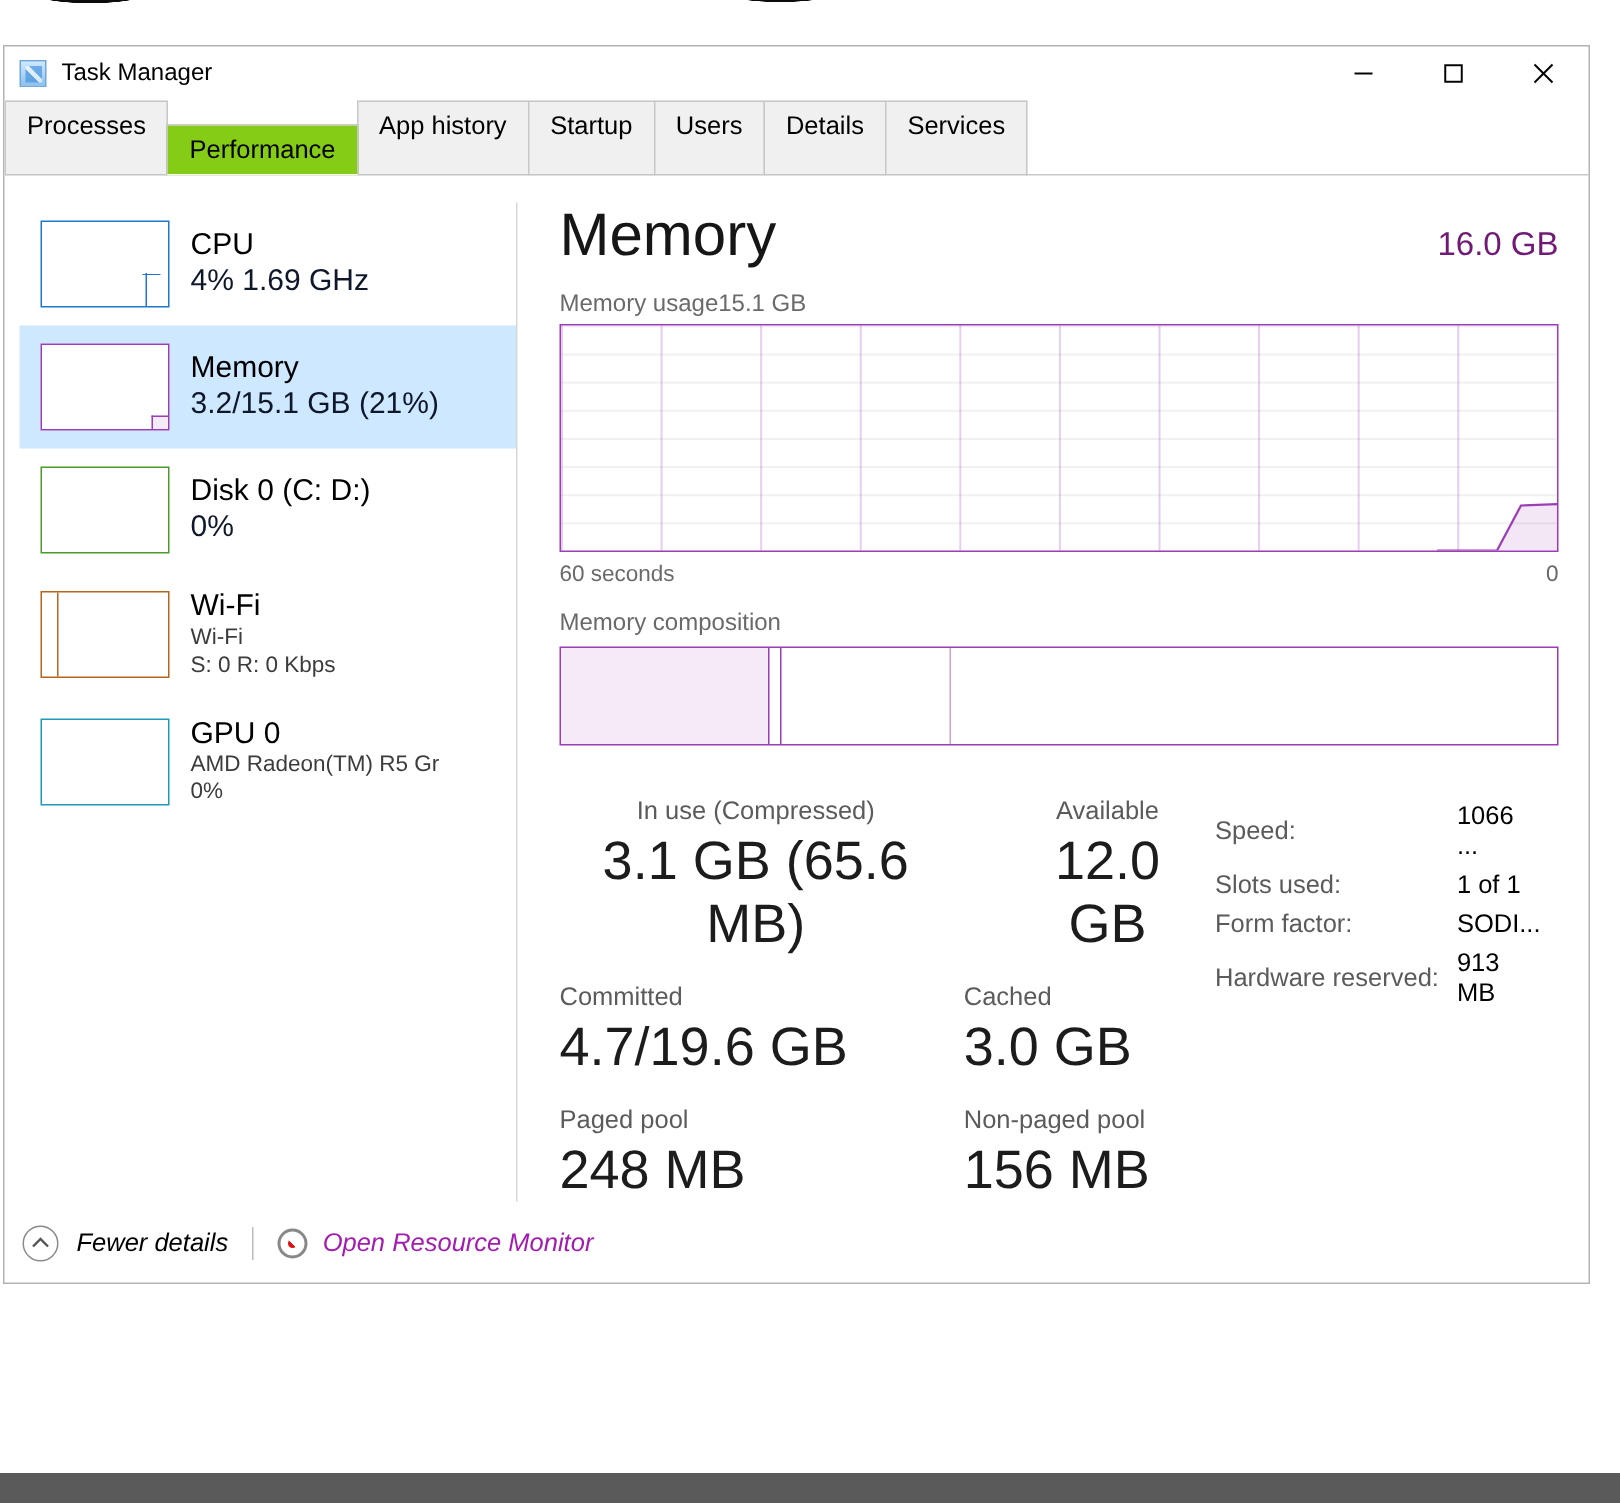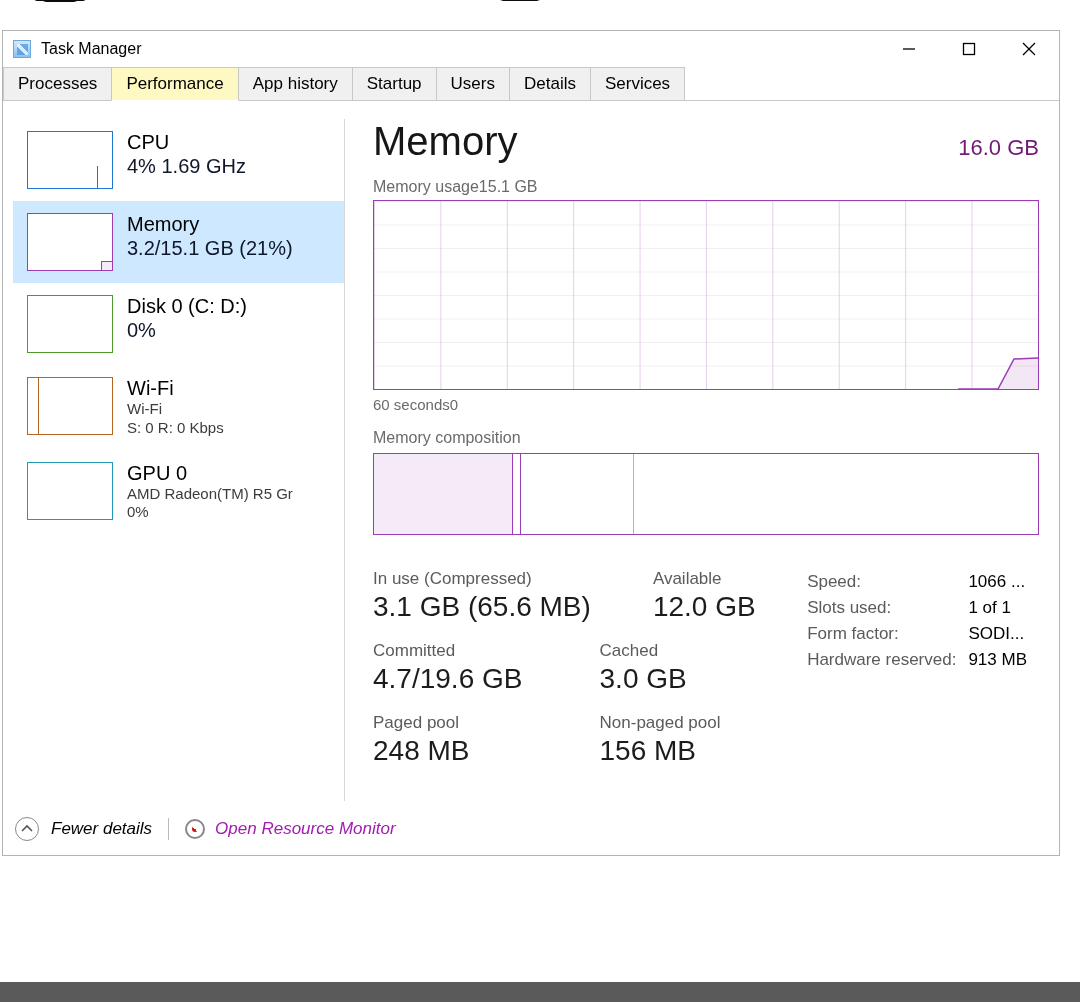--- a/index.html
+++ b/index.html
@@ -87,42 +87,43 @@
   }
   .tab{
     padding:6px 14px;
     border:1px solid #c7c7c7;
     border-bottom:1px solid #c7c7c7;
     background:#f0f0f0;
     margin-right:-1px;
     cursor:default;
   }
   .tab.active{
-    background:#fef9c3;
+    background:#84cc16;
     border-bottom:1px solid #fff;
     position:relative;
     z-index:2;
+    margin-top:16px;
   }
   .tabdivider{
     flex:1;
     border-bottom:1px solid #c7c7c7;
   }
 
   
   .body{
     flex:1; display:flex; overflow:hidden;
     padding:18px 14px 6px 10px;
   }
   .sidebar{
     width:332px;
     border-right:1px solid #d7d7d7;
     padding-right:0px;
   }
   .side-item{
-    display:flex; align-items:flex-start;
+    display:flex; align-items:center;
     padding:12px 6px 12px 14px;
     cursor:default;
   }
   .side-item.selected{ background:#cde8ff; }
   .thumb{
     width:86px; height:58px; border:1px solid;
     margin-right:14px; position:relative; flex:0 0 auto;
     background:#fff;
   }
   .thumb.cpu{ border-color:#1f77d0; }
@@ -161,35 +162,35 @@
   .chart{
     border:1px solid #9b3db7; height:190px; position:relative; margin-top:4px;
     background:
       linear-gradient(to right, rgba(155,61,183,.25) 1px, transparent 1px) 0 0/10% 100%,
       linear-gradient(to bottom, rgba(0,0,0,.06) 1px, transparent 1px) 0 0/100% 12.5%;
   }
   .chart .trace{
     position:absolute; right:0; bottom:0; width:80px; height:40px;
   }
   .chart .trace svg{width:100%;height:100%;}
-  .chart-xaxis{display:flex;font-size:15px;color:#6a6a6a;margin-top:6px;}
+  .chart-xaxis{display:flex;justify-content:space-between;font-size:15px;color:#6a6a6a;margin-top:6px;}
 
   .comp-label{font-size:16px;color:#6a6a6a;margin-top:16px;}
   .compbar{
     border:1px solid #9b3db7; height:82px; margin-top:6px; display:flex;
   }
   .compbar .seg1{width:21%; background:rgba(155,61,183,.10); border-right:1px solid #9b3db7;}
   .compbar .seg1b{width:1.2%; border-right:1px solid #9b3db7;}
   .compbar .seg2{width:17%; border-right:1px solid rgba(155,61,183,.5);}
 
   
   .stats{ display:flex; margin-top:34px; gap:10px;}
   .leftstats{ display:grid; grid-template-columns:auto auto; column-gap:42px; row-gap:18px; }
   .stat .lab{font-size:17px;color:#5b5b5b;}
-  .stat .val{font-size:28px;color:#1c1c1c; margin-top:2px;}
+  .stat .val{font-size:36px;color:#1c1c1c; margin-top:2px;}
   .span2{grid-column:1 / span 2;}
   .rightstats{ margin-left:auto; font-size:17px; color:#333; }
   .rightstats table{border-collapse:collapse;}
   .rightstats td{padding:3px 12px 3px 0;}
   .rightstats td.k{color:#5b5b5b; white-space:nowrap;}
   .rightstats td.v{color:#000;}
 
   
   .footer{
     border-top:0;
@@ -332,21 +333,21 @@
       <div class="comp-label">Memory composition</div>
       <div class="compbar">
         <div class="seg1"></div>
           <div class="seg1b"></div>
           <div class="seg2"></div>
       </div>
 
       <div class="stats">
         <div class="leftstats">
           <div class="stat span2">
-            <div style="display:flex; gap:62px;">
+            <div style="display:flex; gap:42px;text-align:center;">
               <div>
                 <div class="lab">In use (Compressed)</div>
                 <div class="val">3.1 GB (65.6 MB)</div>
               </div>
               <div>
                 <div class="lab">Available</div>
                 <div class="val">12.0 GB</div>
               </div>
             </div>
           </div>

